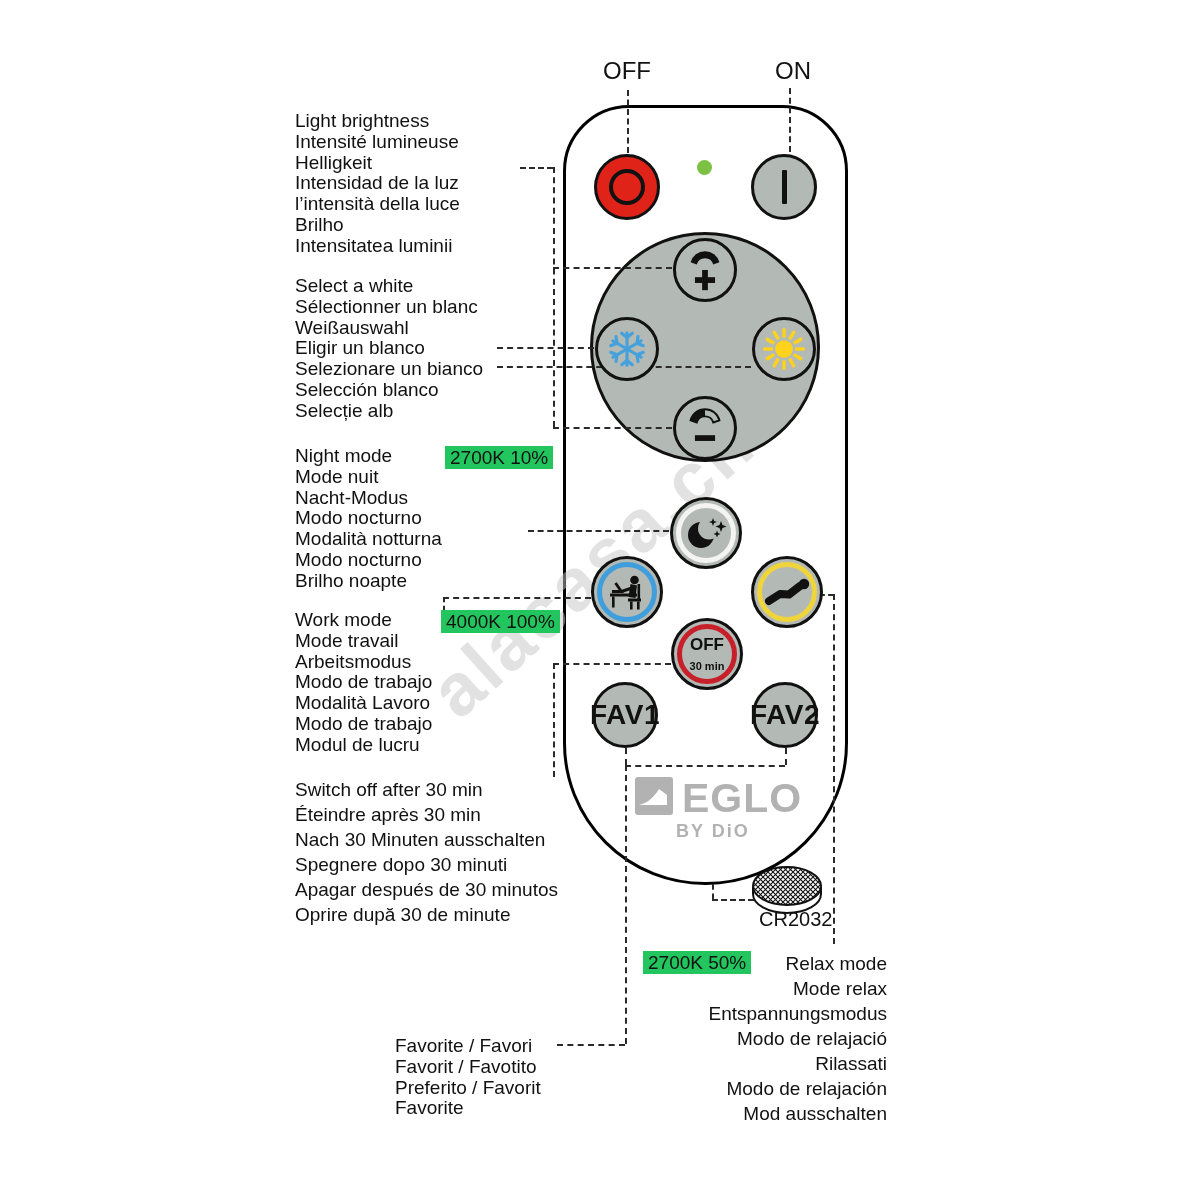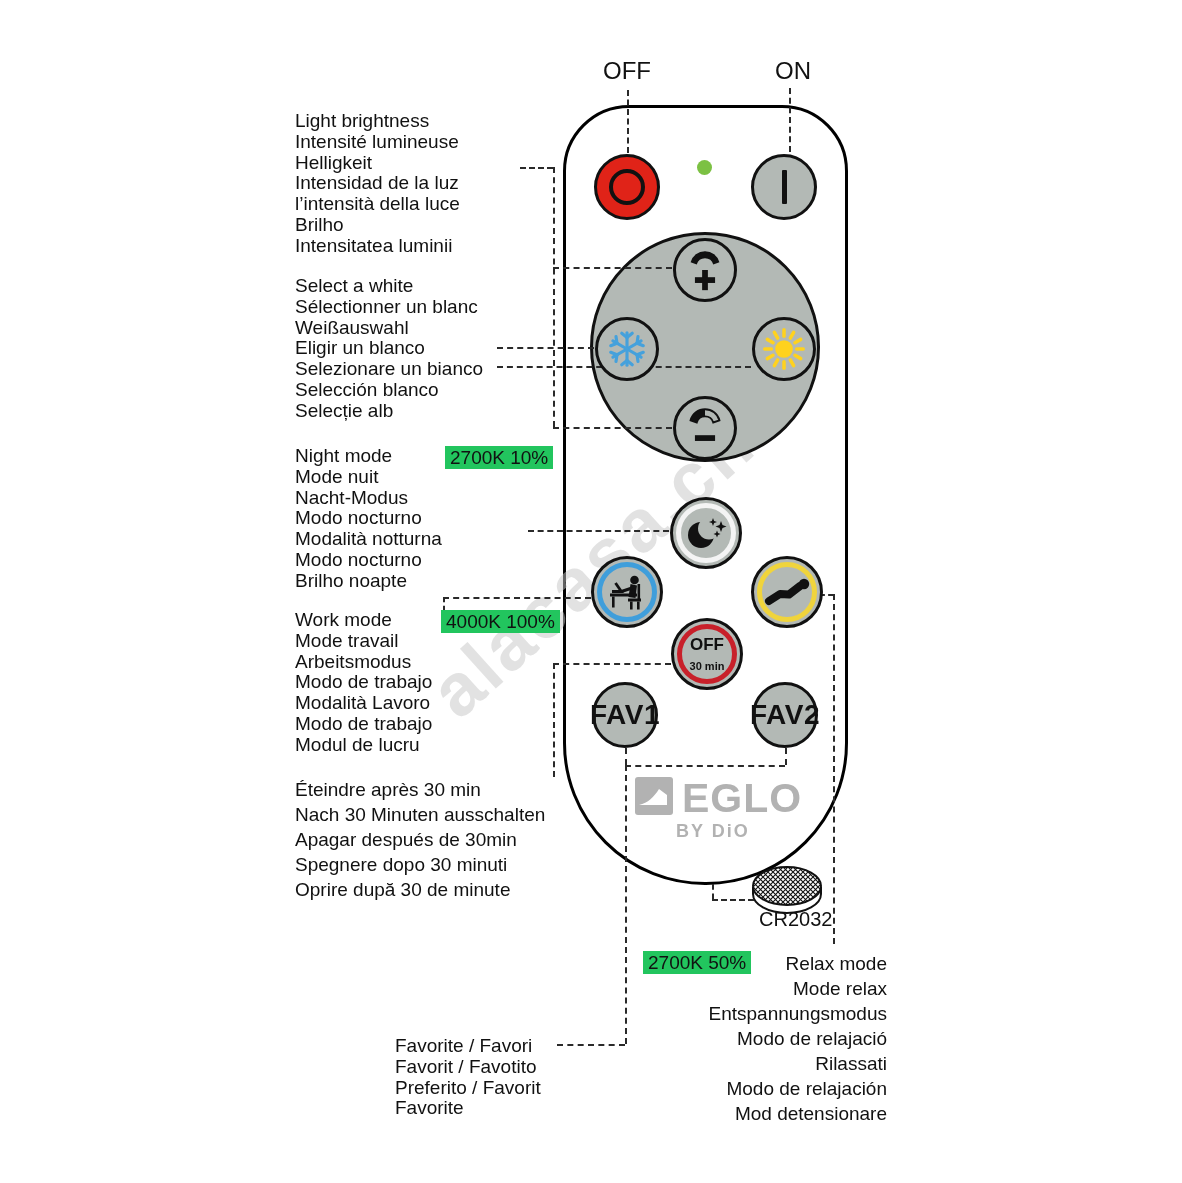--- a/index.html
+++ b/index.html
@@ -258,38 +258,39 @@
     <div>Mode travail</div>
     <div>Arbeitsmodus</div>
     <div>Modo de trabajo</div>
     <div>Modalità Lavoro</div>
     <div>Modo de trabajo</div>
     <div>Modul de lucru</div>
   </div>
   <div class="badge" style="left:441px;top:610px;">4000K 100%</div>
 
   <div class="note lh25" style="left:295px;top:777px;">
+    <div>Switch off after 30 min</div>
     <div>Éteindre après 30 min</div>
     <div>Nach 30 Minuten ausschalten</div>
-    <div>Apagar después de 30min</div>
     <div>Spegnere dopo 30 minuti</div>
+    <div>Apagar después de 30 minutos</div>
     <div>Oprire după 30 de minute</div>
   </div>
 
   <div class="note" style="left:395px;top:1036px;">
     <div>Favorite / Favori</div>
     <div>Favorit / Favotito</div>
     <div>Preferito / Favorit</div>
     <div>Favorite</div>
   </div>
 
   <div class="note lh25 right" style="right:295px;top:951px;">
     <div>Relax mode</div>
     <div>Mode relax</div>
     <div>Entspannungsmodus</div>
     <div>Modo de relajació</div>
     <div>Rilassati</div>
     <div>Modo de relajación</div>
-    <div>Mod detensionare</div>
+    <div>Mod ausschalten</div>
   </div>
   <div class="badge" style="left:643px;top:951px;">2700K 50%</div>
 
 </div>
 
 </body></html>

